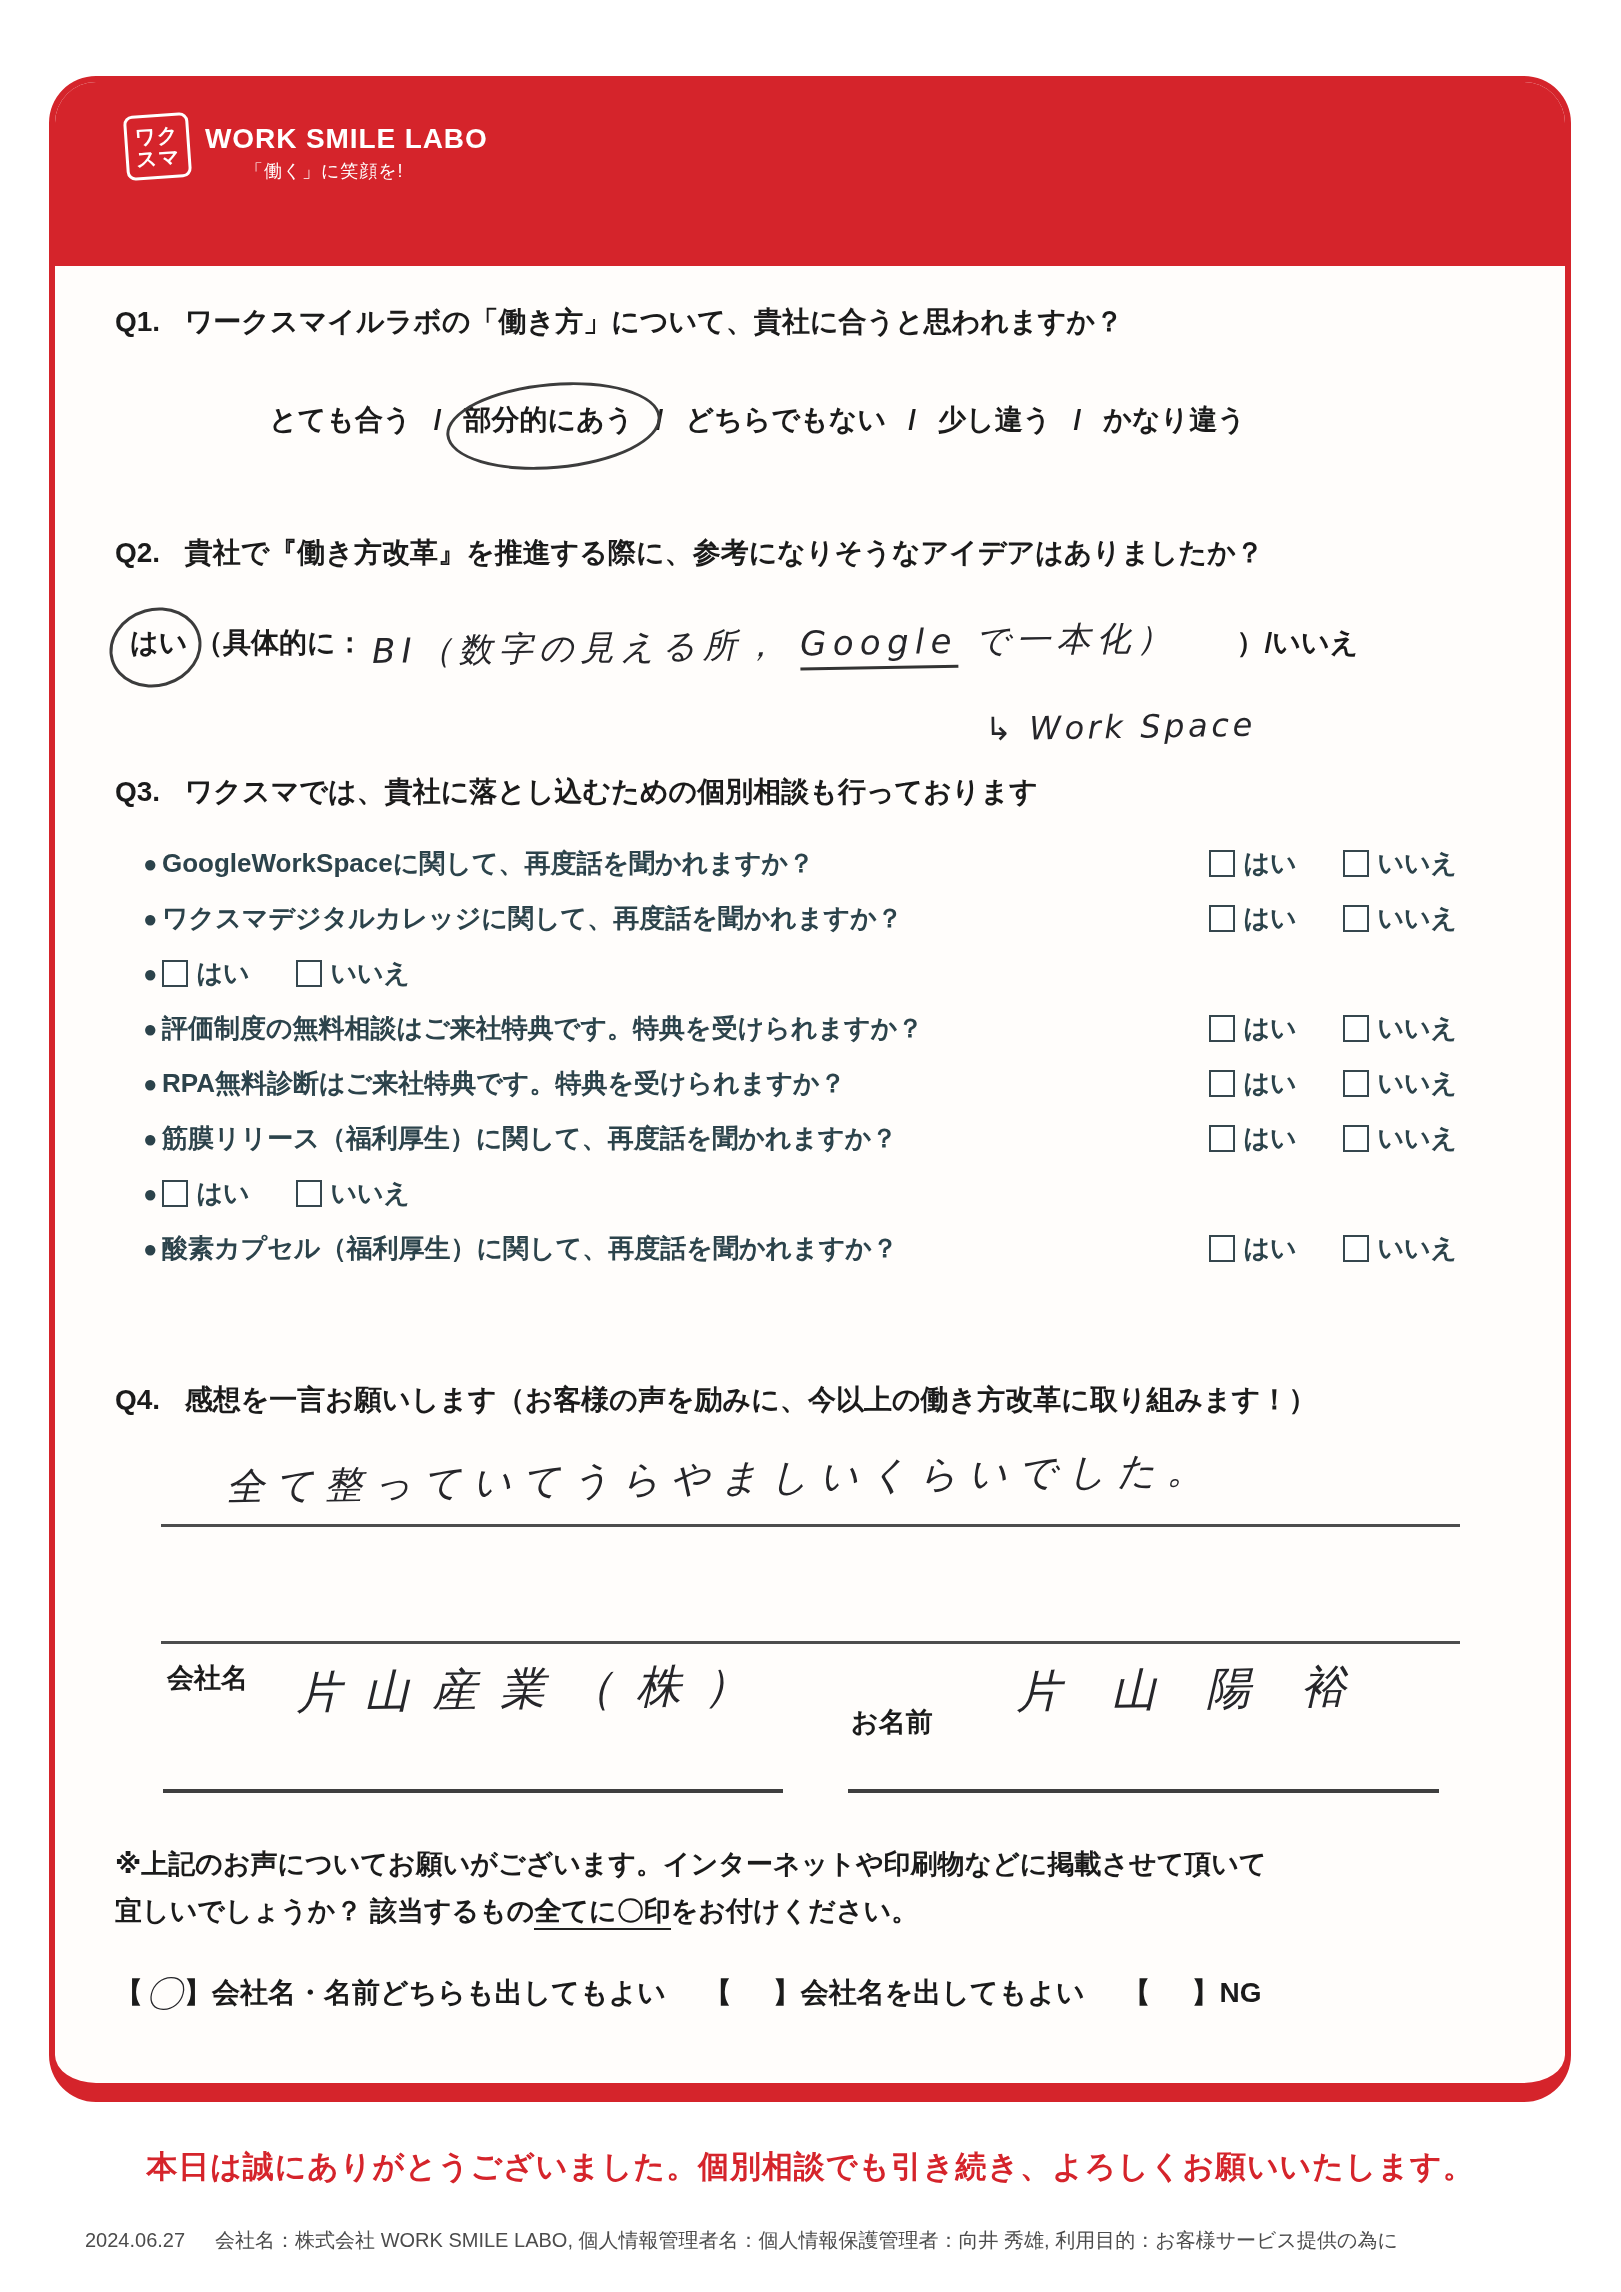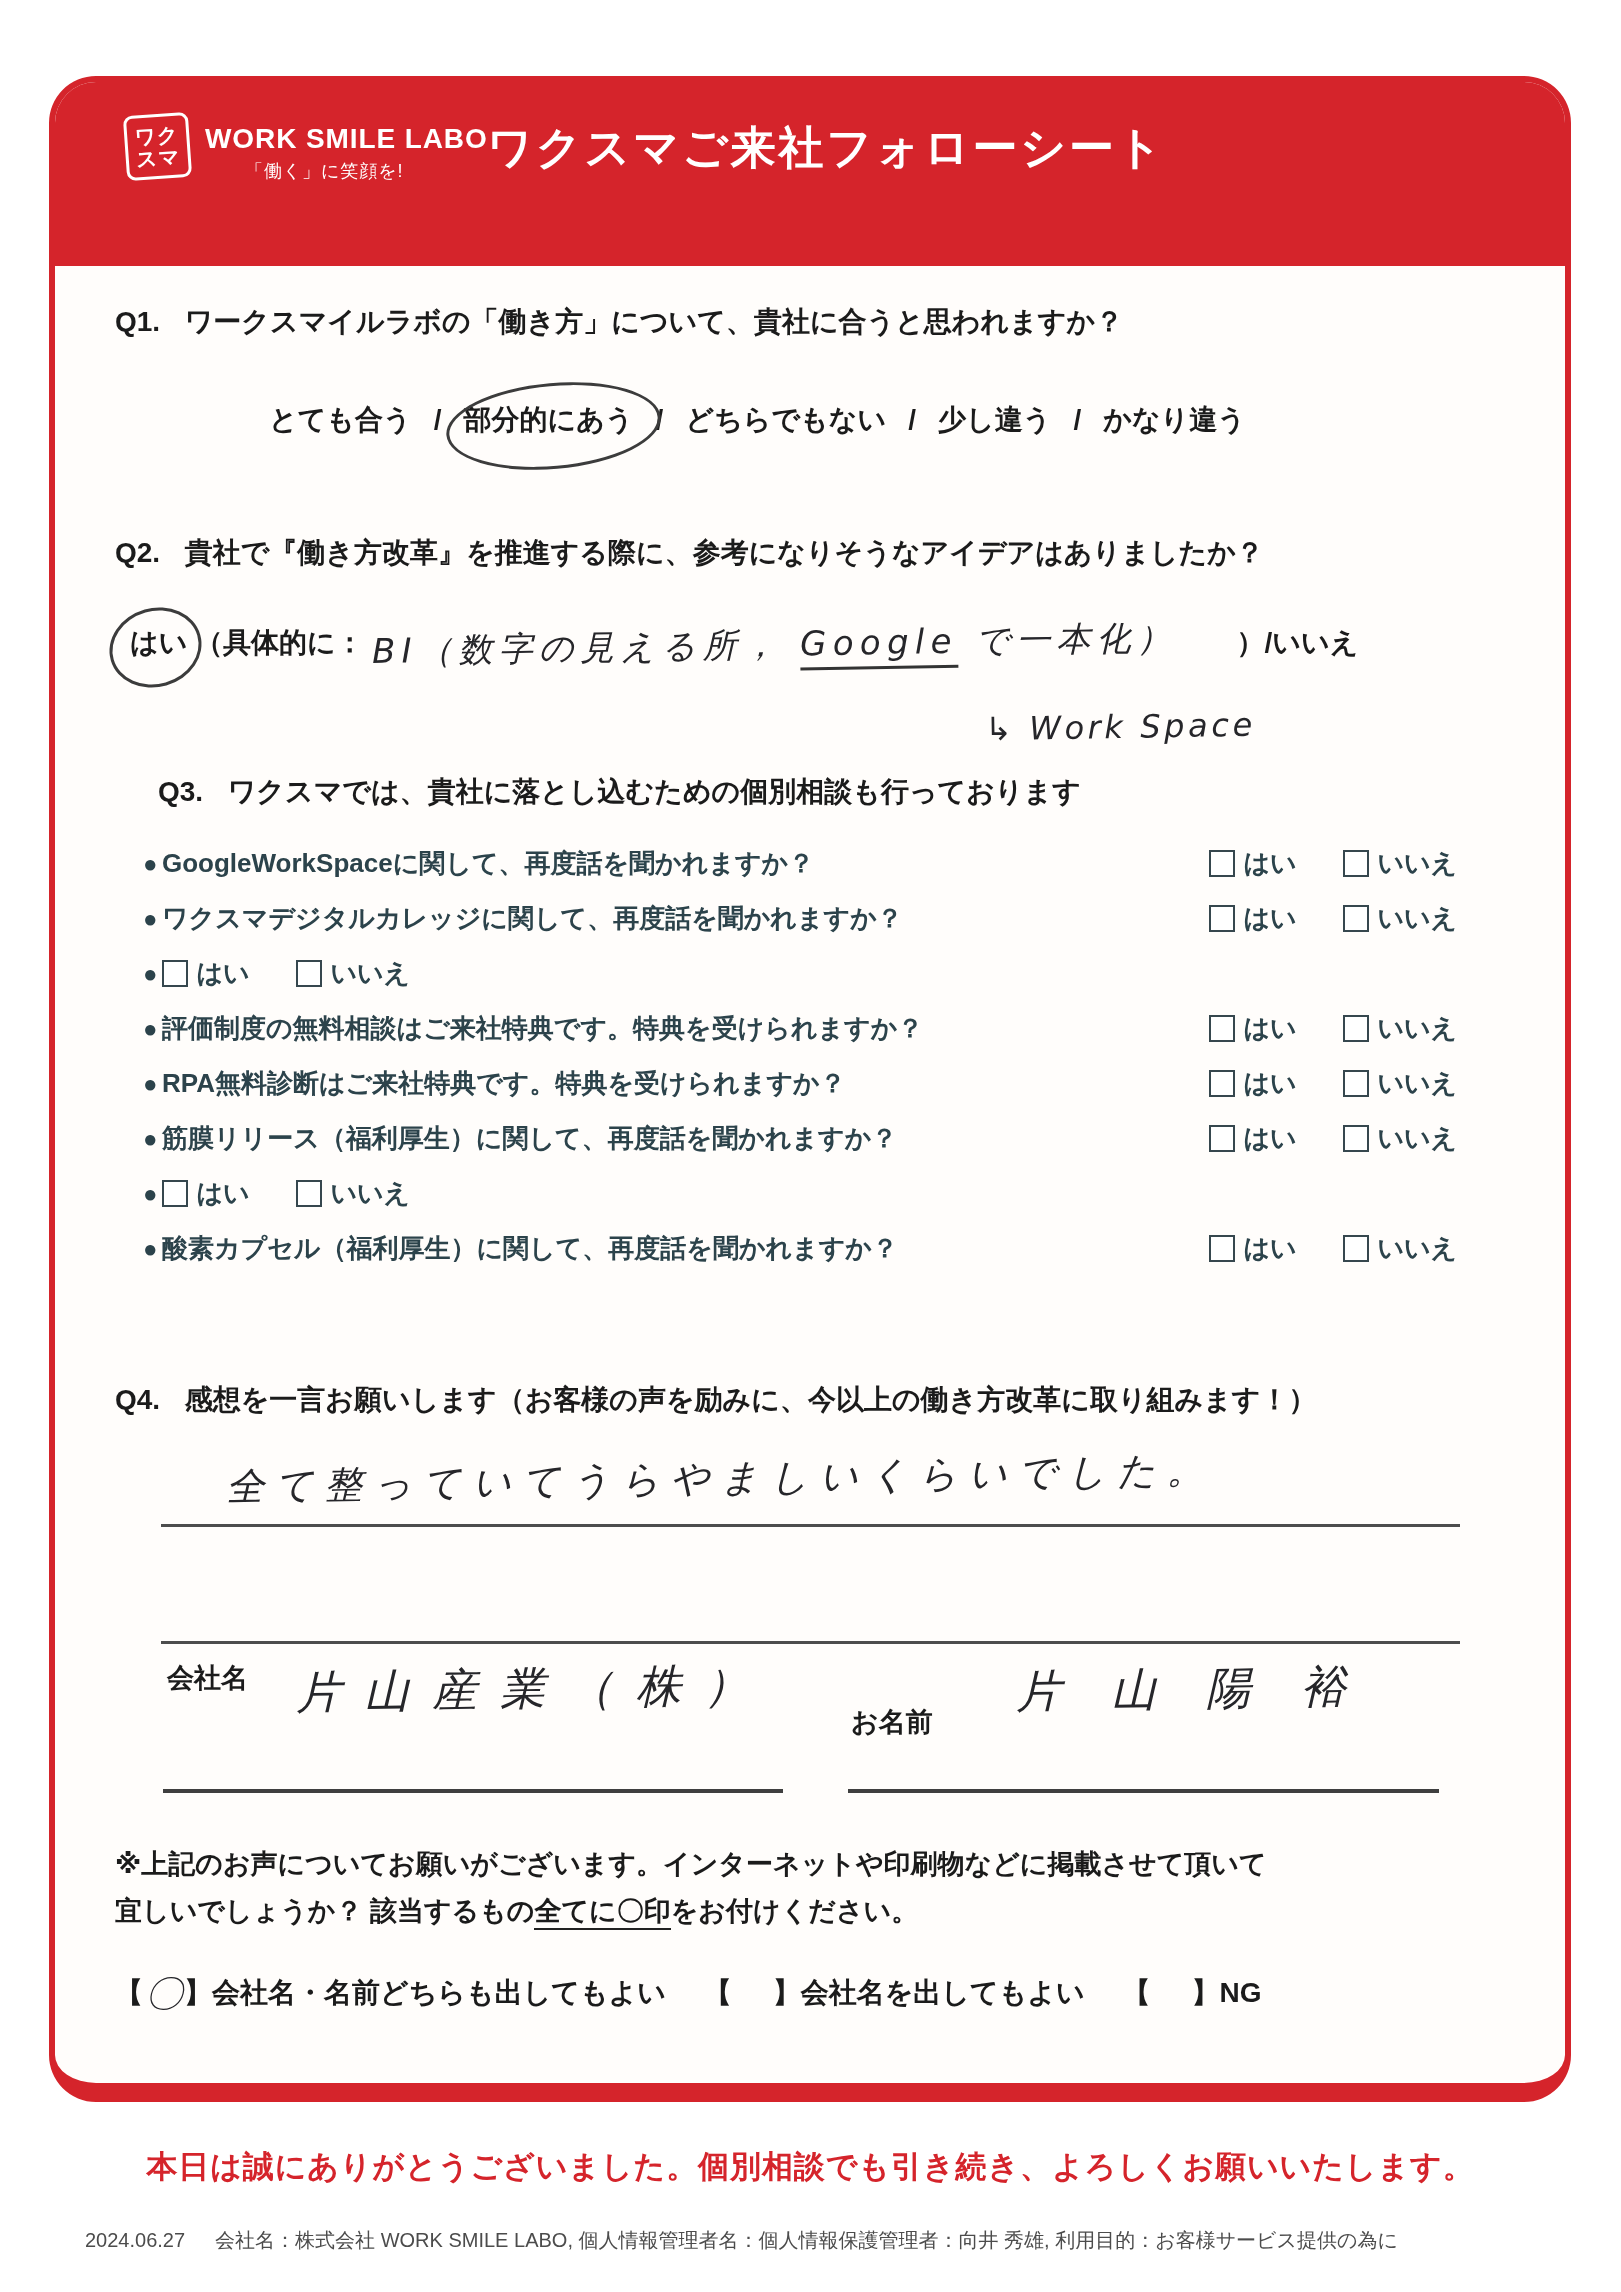--- a/index.html
+++ b/index.html
@@ -92,21 +92,20 @@
 <div class="page">
 
   <div class="card">
     <div class="band">
       <div class="logo-box">
         <span>ワク</span>
         <span>スマ</span>
       </div>
       <div class="brand">WORK SMILE LABO</div>
       <div class="tagline">「働く」に笑顔を!</div>
-      <div class="sheet-title">ワクスマご来社フォローシート</div>
     </div>
   </div>
 
   <div class="qhead" style="left:115px;top:303px;">
     <span>Q1.</span>
     <span style="display:inline-block;width:9px;"></span>
     <span>ワークスマイルラボの「働き方」について、貴社に合うと思われますか？</span>
   </div>
   <div class="q1-opts">
     <span>とても合う</span>
@@ -136,21 +135,21 @@
     <span>（具体的に：</span>
     <span class="hand q2-hand">
       <span>BI（数字の見える所，</span>
       <span class="q2-underline">Google</span>
       <span>で一本化）</span>
     </span>
     <span class="q2-suffix">）/いいえ</span>
   </div>
   <div class="q2-note hand">↳ Work Space</div>
 
-  <div class="qhead" style="left:115px;top:773px;margin-left:43px;">
+  <div class="qhead" style="left:115px;top:773px;">
     <span>Q3.</span>
     <span style="display:inline-block;width:9px;"></span>
     <span>ワクスマでは、貴社に落とし込むための個別相談も行っております</span>
   </div>
   <div class="q3-list">
     <div class="q3-row">
       <span class="bullet">●</span>
       <span class="itm">GoogleWorkSpaceに関して、再度話を聞かれますか？</span>
       <span class="q3-checks">
         <span class="chk-group">

